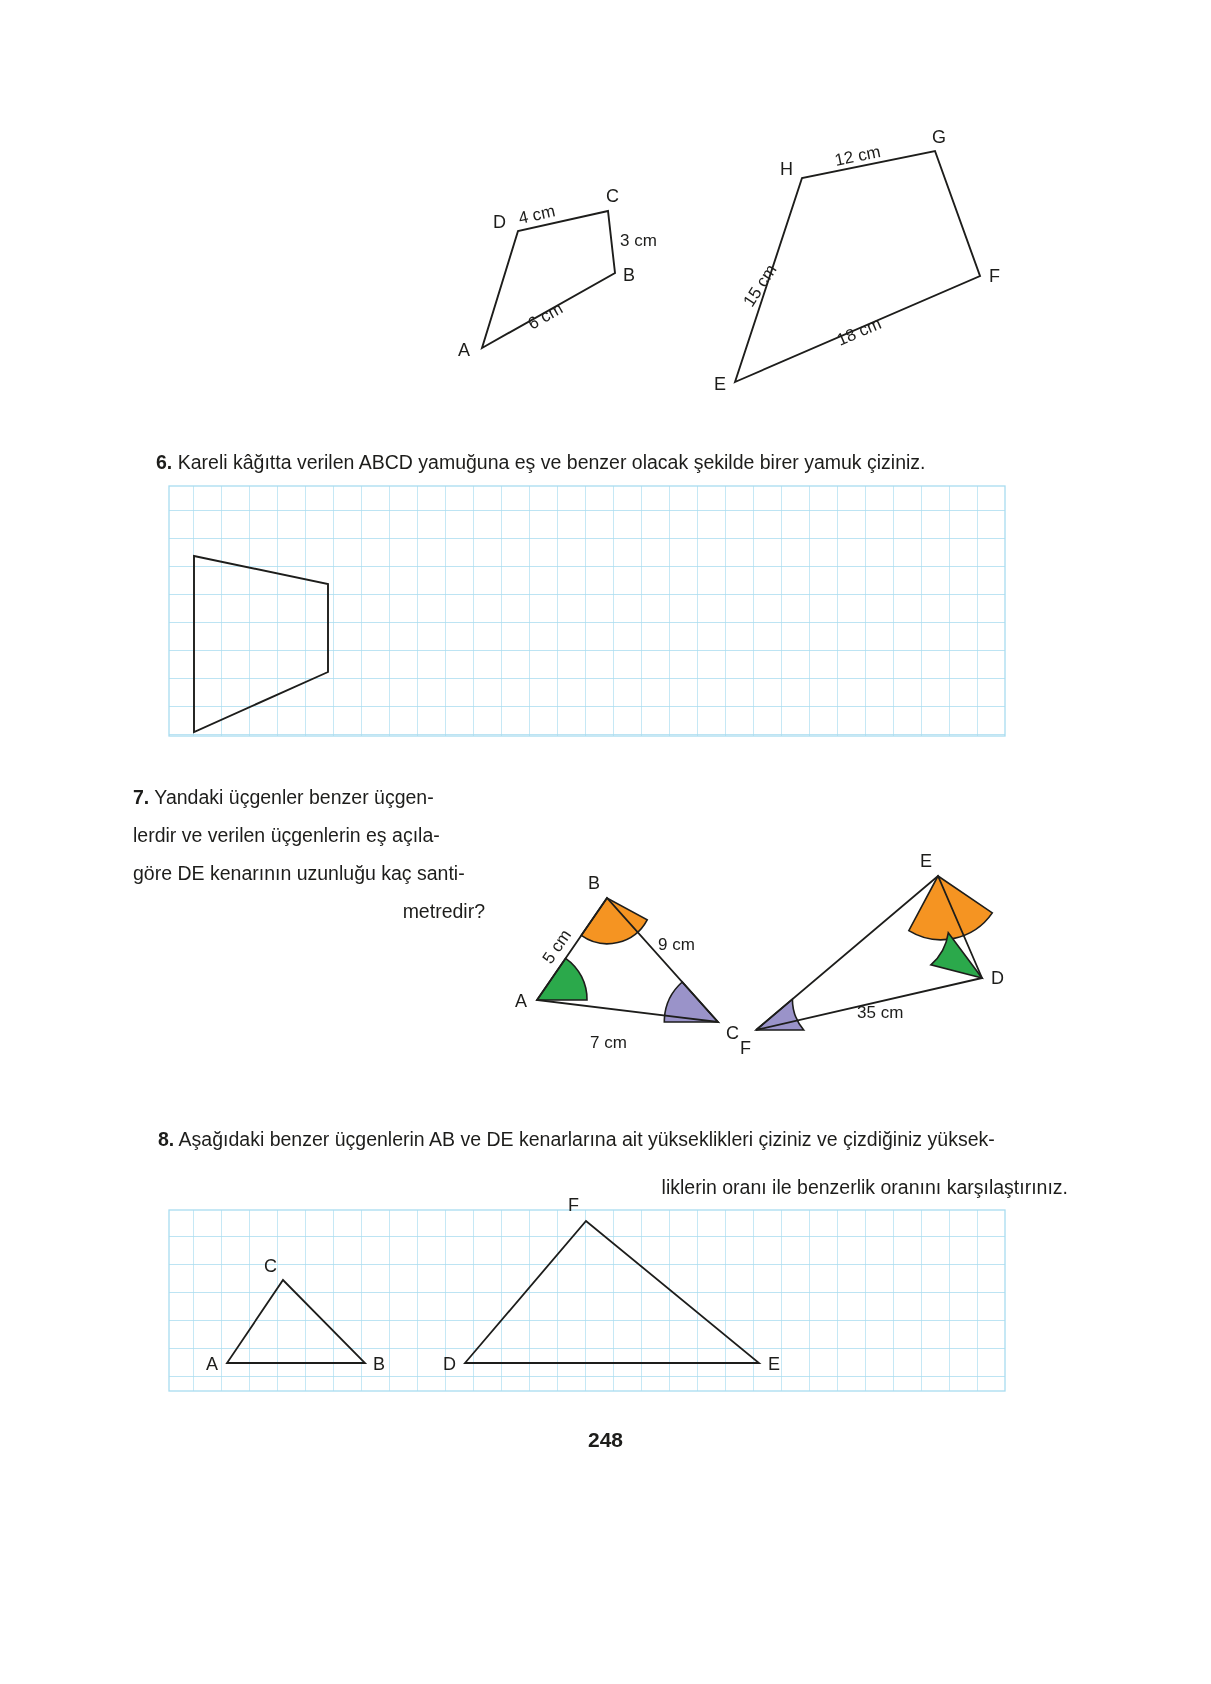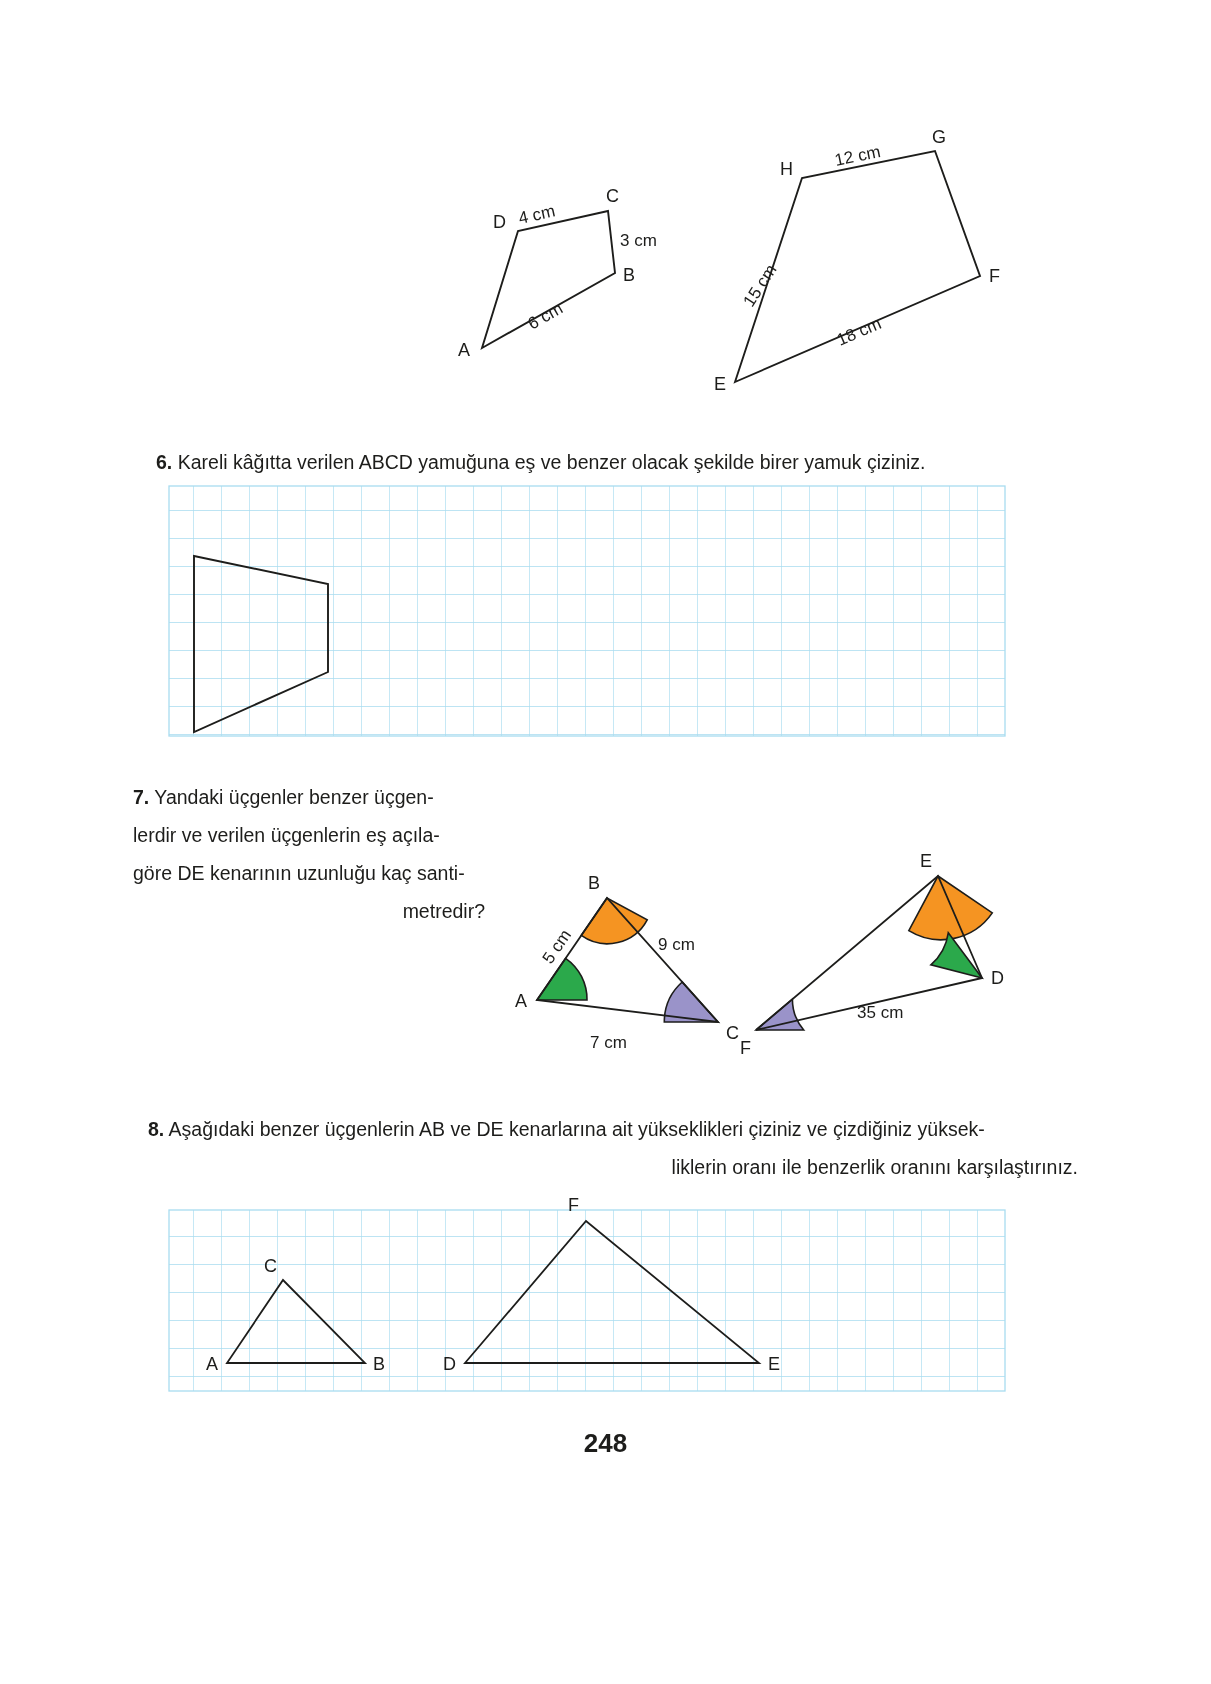--- a/index.html
+++ b/index.html
@@ -32,35 +32,35 @@
   
   #q6-text{left:148px;top:443px;width:930px;margin-left:8px;}
 
   
   #q7-text{left:133px;top:778px;width:352px;}
   #q7-text p{margin:0;text-align:justify;}
   #q7-text p.last{text-align:right;}
 
   
   #q8-text{left:148px;top:1110px;width:930px;}
-  #q8-text p{margin:0;text-align:justify;}
+  #q8-text p{margin:10px;text-align:justify;}
   #q8-text p.last{text-align:right;}
 
   
   .fig{position:absolute;}
   #fig5{left:440px;top:118px;}
   #fig6{left:165px;top:482px;}
   #fig7{left:495px;top:780px;}
   #fig8{left:165px;top:1180px;}
 
   .pagenum{
     position:absolute;
     left:0;top:1428px;width:1211px;
     text-align:center;
-    font-size:26px;font-weight:bold;color:#1d1d1b;
+    font-size:21px;font-weight:bold;color:#1d1d1b;
   }
   svg text{font-family:"Liberation Sans","DejaVu Sans",sans-serif;fill:#1d1d1b;}
 </style>
 </head>
 <body>
 
 <div class="page">
 
 
   <div class="fig" id="fig5">

